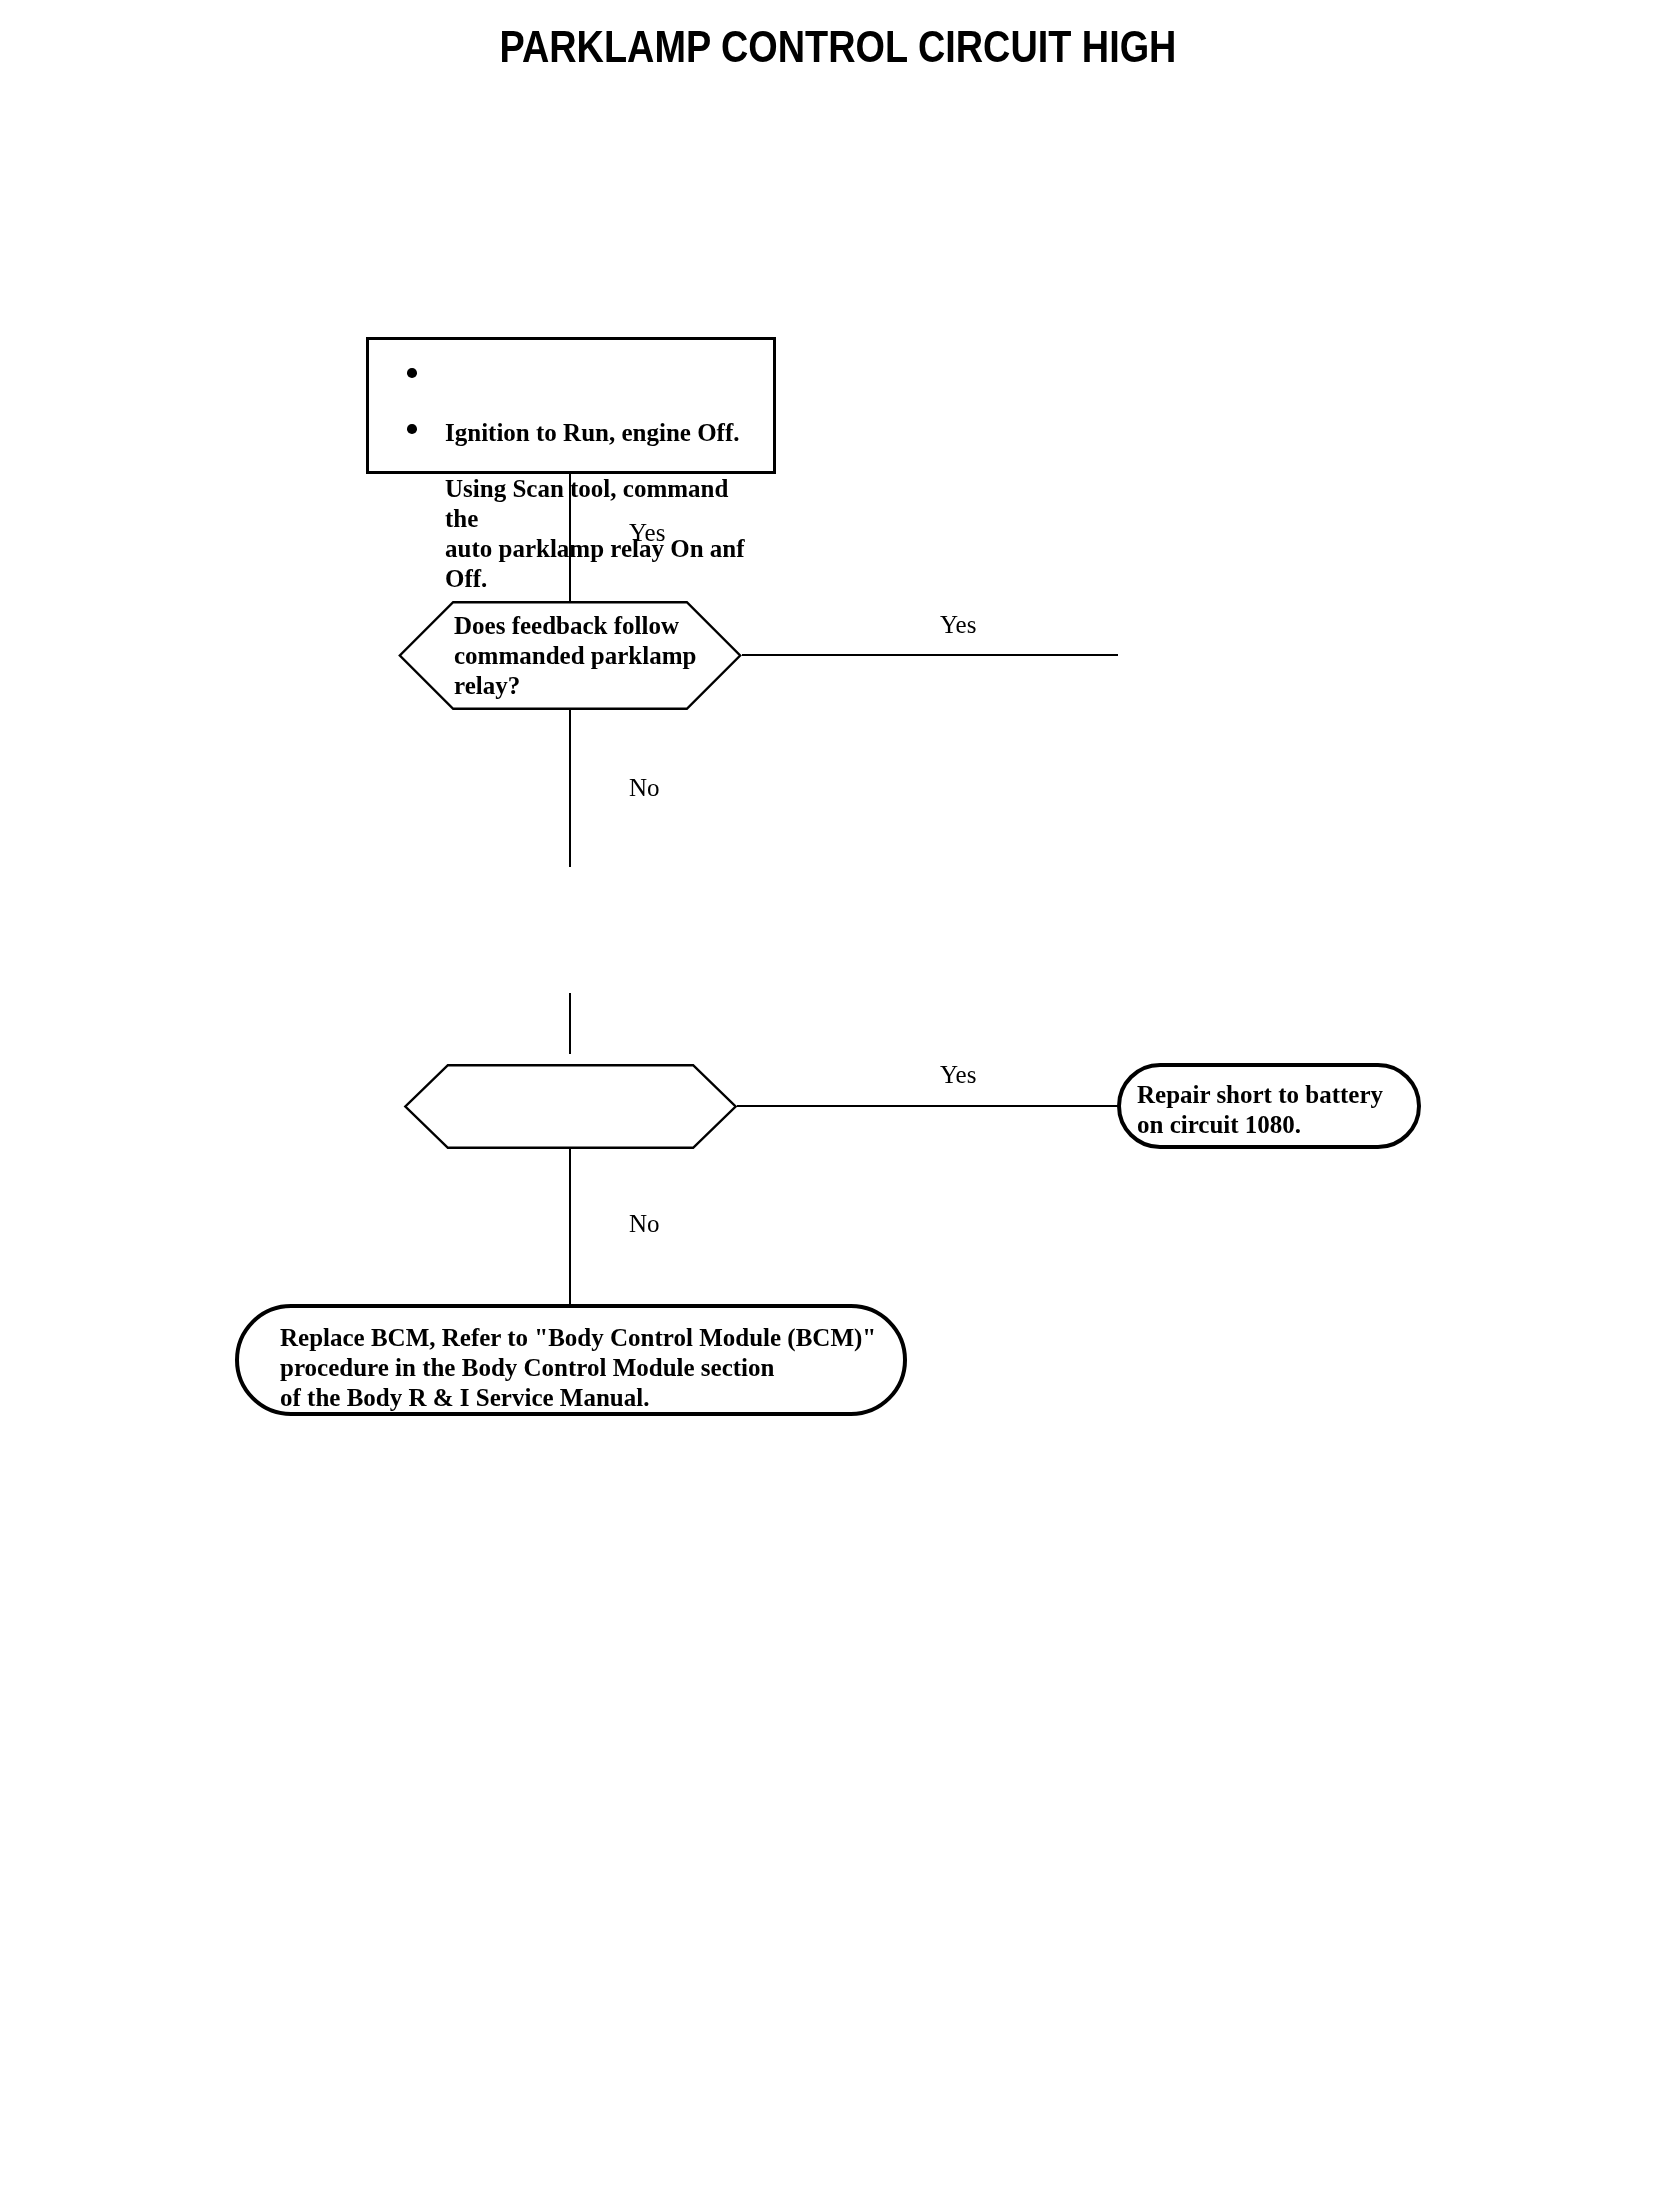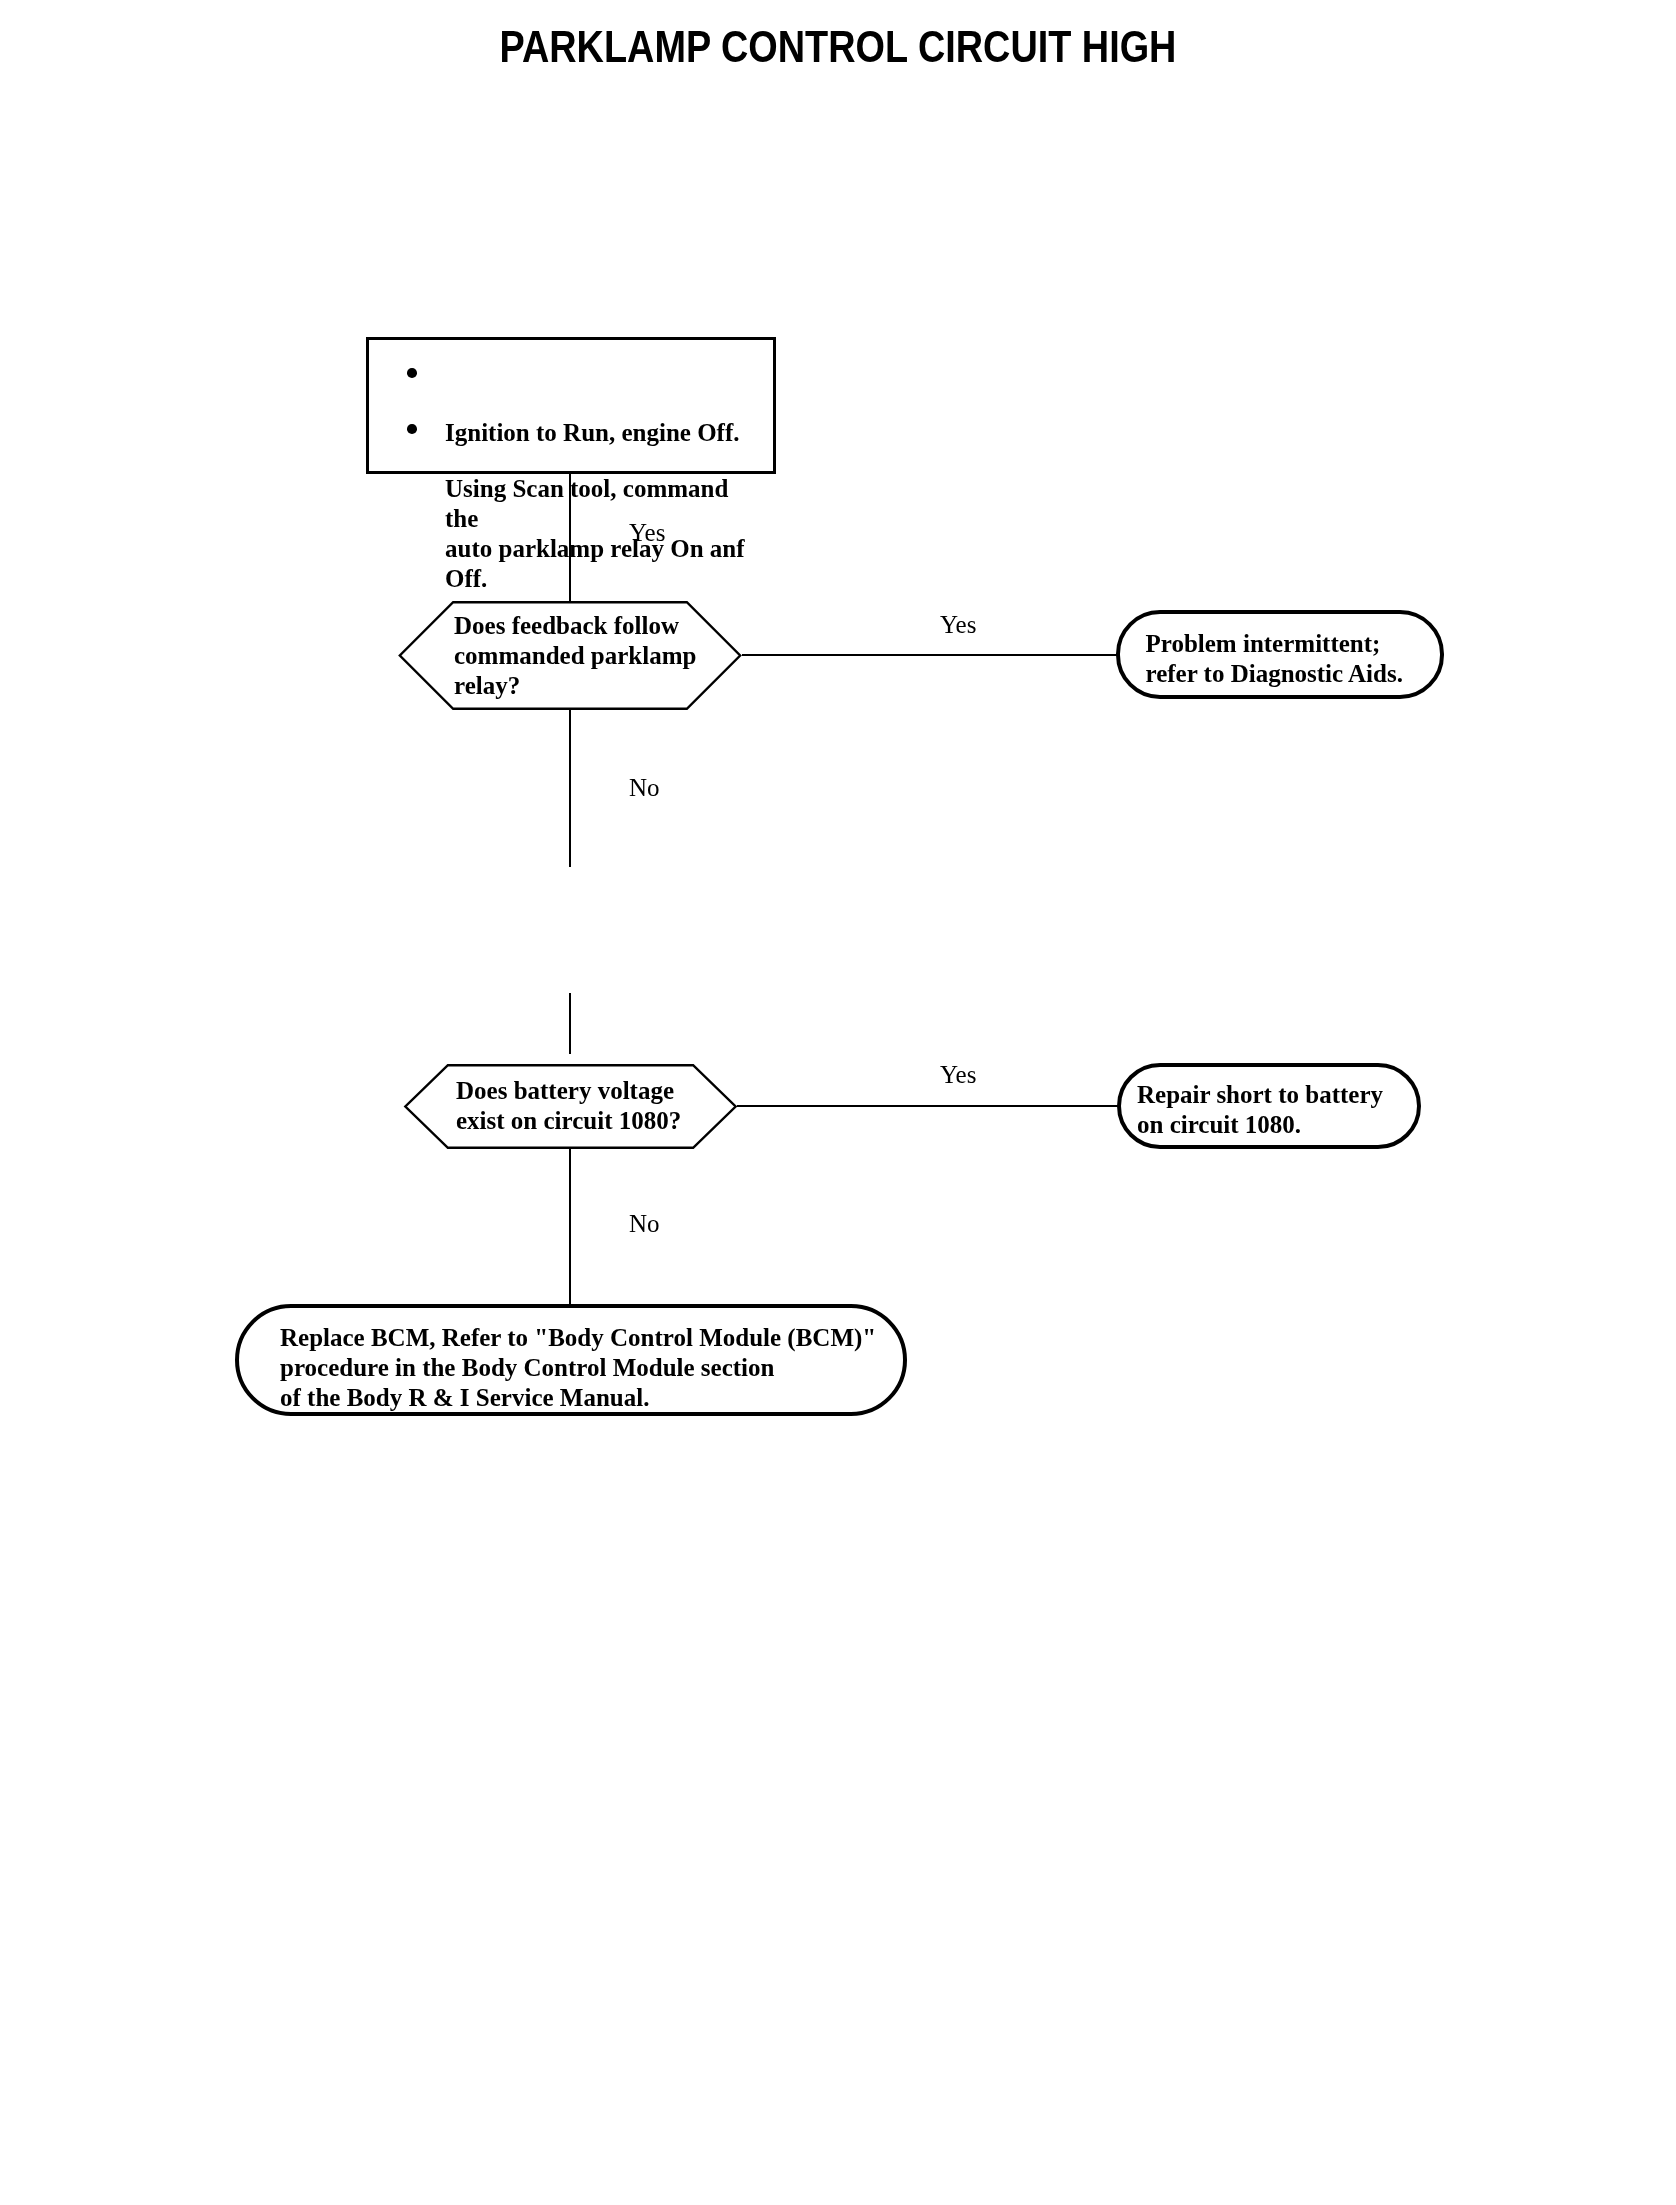--- a/index.html
+++ b/index.html
@@ -146,37 +146,31 @@
       <polygon points="90,2 476,2 564,90 476,178 90,178 2,90" fill="#ffffff" stroke="#000000" stroke-width="4"></polygon>
     </svg>
     <div class="hextext nodetext" style="left:56px; top:10.3px; width:255px;">Does feedback follow
 commanded parklamp
 relay?</div>
   </div>
 
   <div class="hline" style="left:742px; top:654px; width:376px;"></div>
   <div class="edgelabel" style="left:904px; top:611px;">Yes</div>
 
-  <div class="termbox" style="left:1116px; top:610px; width:328px; height:89px; border-radius:44px;">
-    <div class="termtext nodetext" style="left:25.5px; top:14.6px; width:286px;">Problem intermittent;
-refer to Diagnostic Aids.</div>
-  </div>
 
   <div class="vline" style="left:569px; top:710px; height:157px;"></div>
   <div class="edgelabel" style="left:593px; top:774px;">No</div>
 
 
   <div class="vline" style="left:569px; top:993px; height:61px;"></div>
 
   <div class="hexwrap" style="left:404px; top:1064px; width:333px; height:85px;">
     <svg width="333" height="85" viewBox="0 0 548 140" aria-hidden="true">
       <polygon points="72,2 476,2 546,70 476,138 72,138 2,70" fill="#ffffff" stroke="#000000" stroke-width="4"></polygon>
     </svg>
-    <div class="hextext nodetext" style="left:52px; top:12px; width:255px;">Does battery voltage
-exist on circuit 1080?</div>
   </div>
 
   <div class="hline" style="left:737px; top:1105px; width:382px;"></div>
   <div class="edgelabel" style="left:904px; top:1061px;">Yes</div>
 
   <div class="termbox" style="left:1117px; top:1063px; width:304px; height:86px; border-radius:43px;">
     <div class="termtext nodetext" style="left:16px; top:13.4px; width:261px;">Repair short to battery
 on circuit 1080.</div>
   </div>
 

